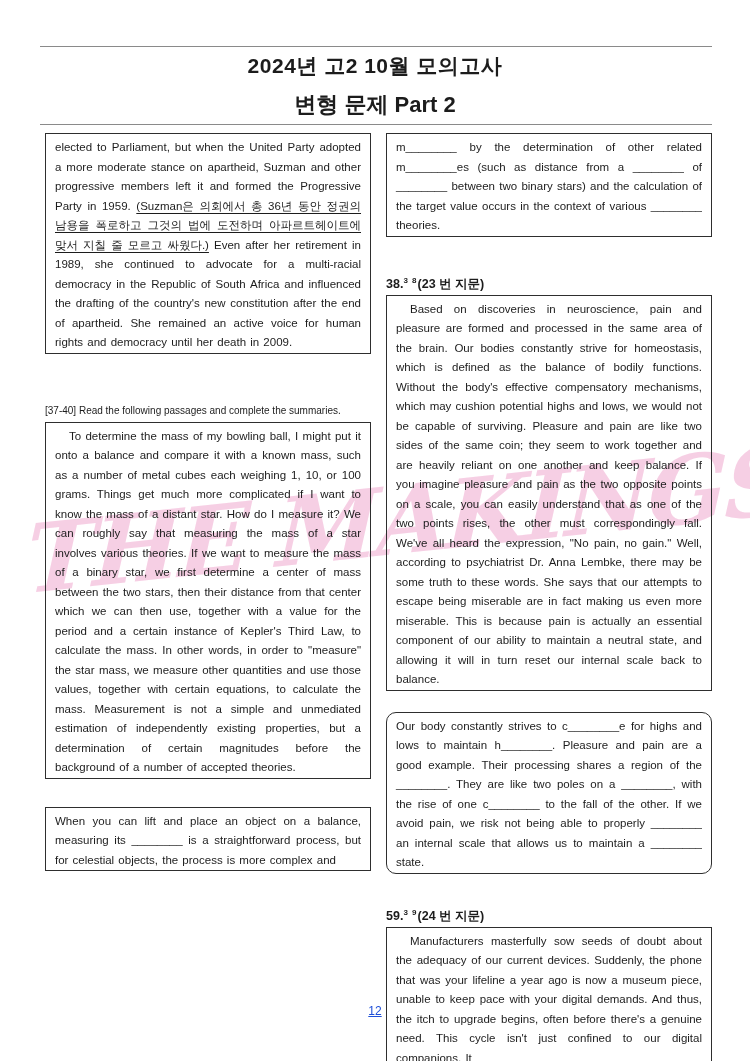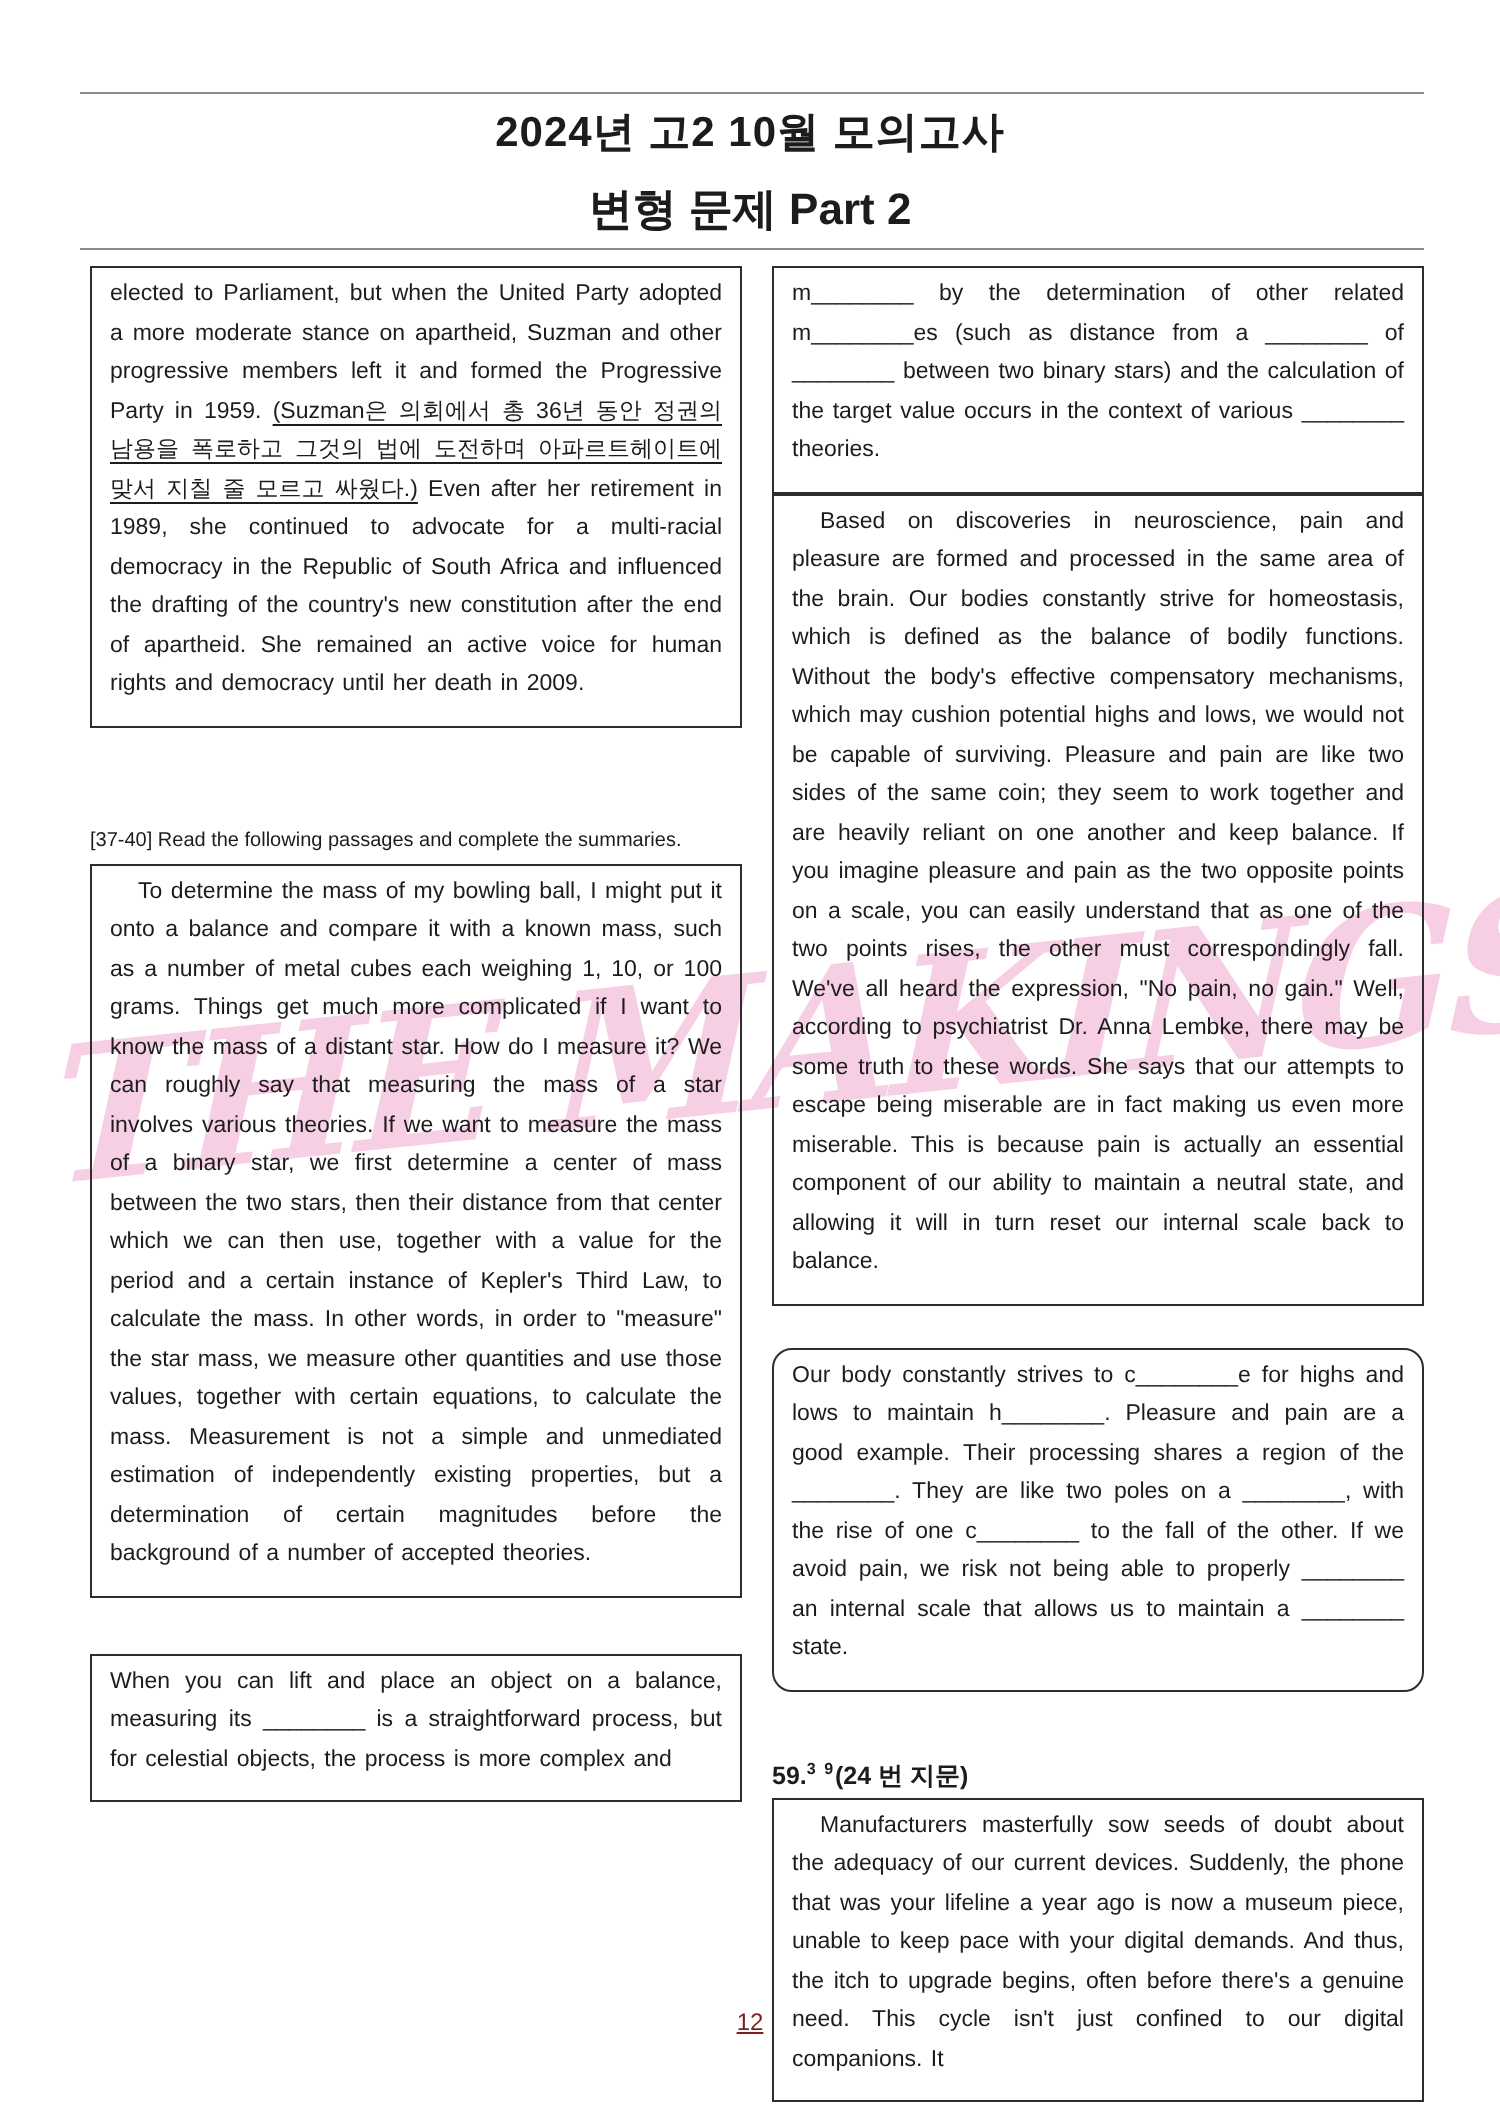--- a/index.html
+++ b/index.html
@@ -63,21 +63,21 @@
   .col {
     position: absolute;
     top: 133px;
     width: 326px;
     z-index: 1;
   }
   .col.left  { left: 45px; }
   .col.right { left: 386px; }
   .pbox {
     border: 1px solid #2e2e2e;
-    padding: 4px 9px 10px 9px;
+    padding: 4px 9px 0 9px;
     background: transparent;
   }
   .pbox p {
     margin: 0;
     text-align: justify;
     font-size: 11.5px;
     line-height: 19.5px;
     word-spacing: 1px;
   }
   .indent p { text-indent: 14px; }
@@ -100,21 +100,21 @@
   .q37-summary-box { margin-top: 28px; }
   .q38-header { margin-top: 35px; }
   .q38-summary-box { margin-top: 21px; border-radius: 10px; }
   .q39-header { margin-top: 30px; }
   .page-number {
     position: absolute;
     bottom: 43px; left: 0;
     width: 100%;
     text-align: center;
     font-size: 12px;
-    color: #7f1d1d;
+    color: #1d4ed8;
     z-index: 1;
     text-decoration: underline;
   }
 </style>
 </head>
 <body>
 
 <div class="page">
 
   <div class="watermark" style="color: rgb(240, 169, 207);">THE MAKINGS</div>
@@ -143,20 +143,21 @@
     </div>
 
   </div>
 
   <div class="col right">
 
     <div class="pbox">
       <p>m________ by the determination of other related m________es (such as distance from a ________ of ________ between two binary stars) and the calculation of the target value occurs in the context of various ________ theories.</p>
     </div>
 
+    <p class="qheader q38-header"><span>38.</span><sup>3 8</sup><span>(23 번 지문)</span></p>
 
     <div class="pbox indent">
       <p>Based on discoveries in neuroscience, pain and pleasure are formed and processed in the same area of the brain. Our bodies constantly strive for homeostasis, which is defined as the balance of bodily functions. Without the body's effective compensatory mechanisms, which may cushion potential highs and lows, we would not be capable of surviving. Pleasure and pain are like two sides of the same coin; they seem to work together and are heavily reliant on one another and keep balance. If you imagine pleasure and pain as the two opposite points on a scale, you can easily understand that as one of the two points rises, the other must correspondingly fall. We've all heard the expression, "No pain, no gain." Well, according to psychiatrist Dr. Anna Lembke, there may be some truth to these words. She says that our attempts to escape being miserable are in fact making us even more miserable. This is because pain is actually an essential component of our ability to maintain a neutral state, and allowing it will in turn reset our internal scale back to balance.</p>
     </div>
 
     <div class="pbox q38-summary-box">
       <p>Our body constantly strives to c________e for highs and lows to maintain h________. Pleasure and pain are a good example. Their processing shares a region of the ________. They are like two poles on a ________, with the rise of one c________ to the fall of the other. If we avoid pain, we risk not being able to properly ________ an internal scale that allows us to maintain a ________ state.</p>
     </div>
 
     <p class="qheader q39-header"><span>59.</span><sup>3 9</sup><span>(24 번 지문)</span></p>

